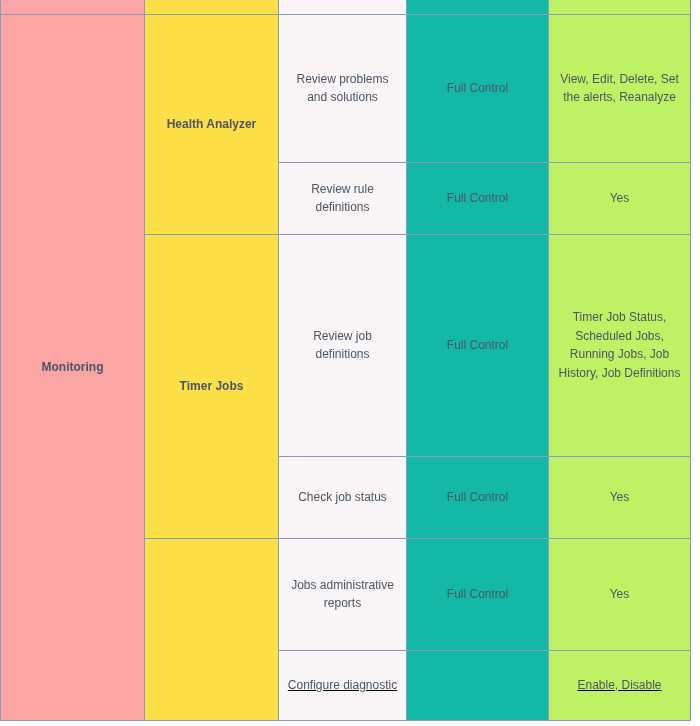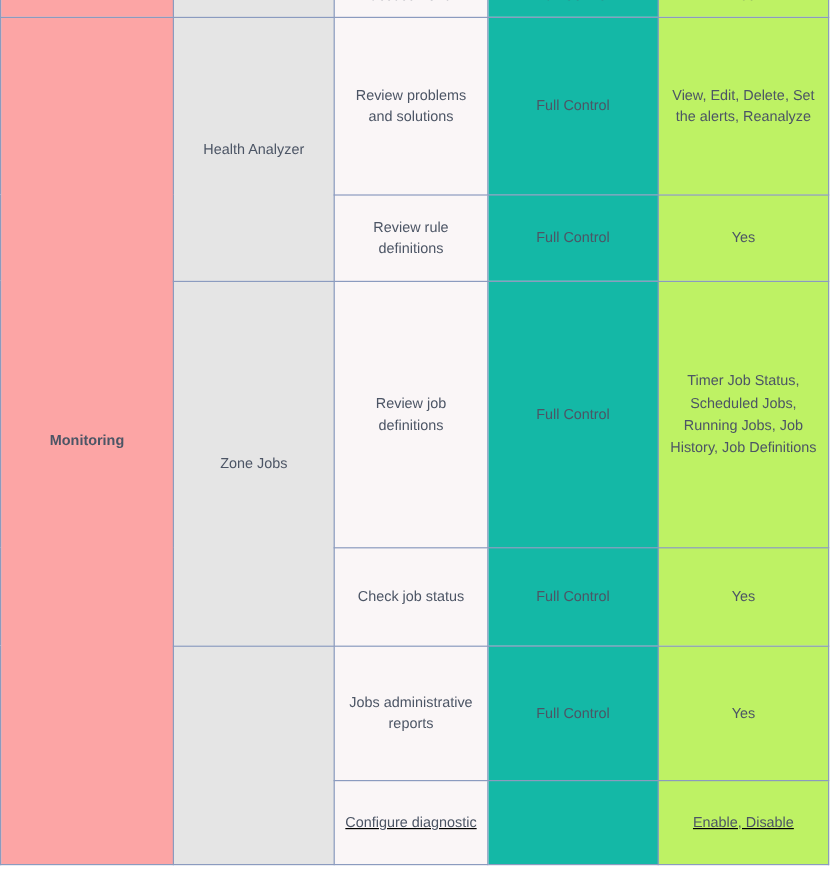--- a/index.html
+++ b/index.html
@@ -46,23 +46,23 @@
   }
   
   td.grp {
     background: #fca5a5;
     color: #4a505c;
     font-weight: bold;
     font-size: 15px;
   }
   
   td.sub {
-    background: #e5e5e5;
+    background: #fde047;
     color: #3f4654;
-    font-weight: normal;
+    font-weight: bold;
     font-size: 15px;
   }
   
   td.task {
     background: #faf6f7;
     color: #4d5663;
   }
   
   td.perm-level {
     background: #14b8a6;
@@ -104,21 +104,21 @@
         <td class="avail">View, Edit, Delete, Set the alerts, Reanalyze</td>
       </tr>
 
       <tr style="height:72px;margin-left:28px;">
         <td class="task">Review rule definitions</td>
         <td class="perm-level">Full Control</td>
         <td class="avail">Yes</td>
       </tr>
 
       <tr style="height:222px;">
-        <td class="sub" rowspan="2">Zone Jobs</td>
+        <td class="sub" rowspan="2">Timer Jobs</td>
         <td class="task">Review job definitions</td>
         <td class="perm-level">Full Control</td>
         <td class="avail">Timer Job Status, Scheduled Jobs, Running Jobs, Job History, Job Definitions</td>
       </tr>
 
       <tr style="height:82px;">
         <td class="task">Check job status</td>
         <td class="perm-level">Full Control</td>
         <td class="avail">Yes</td>
       </tr>

